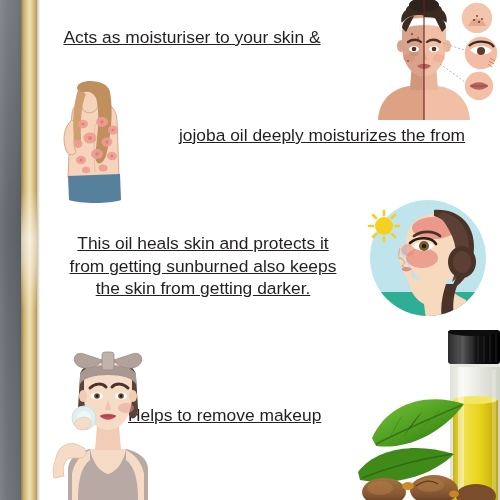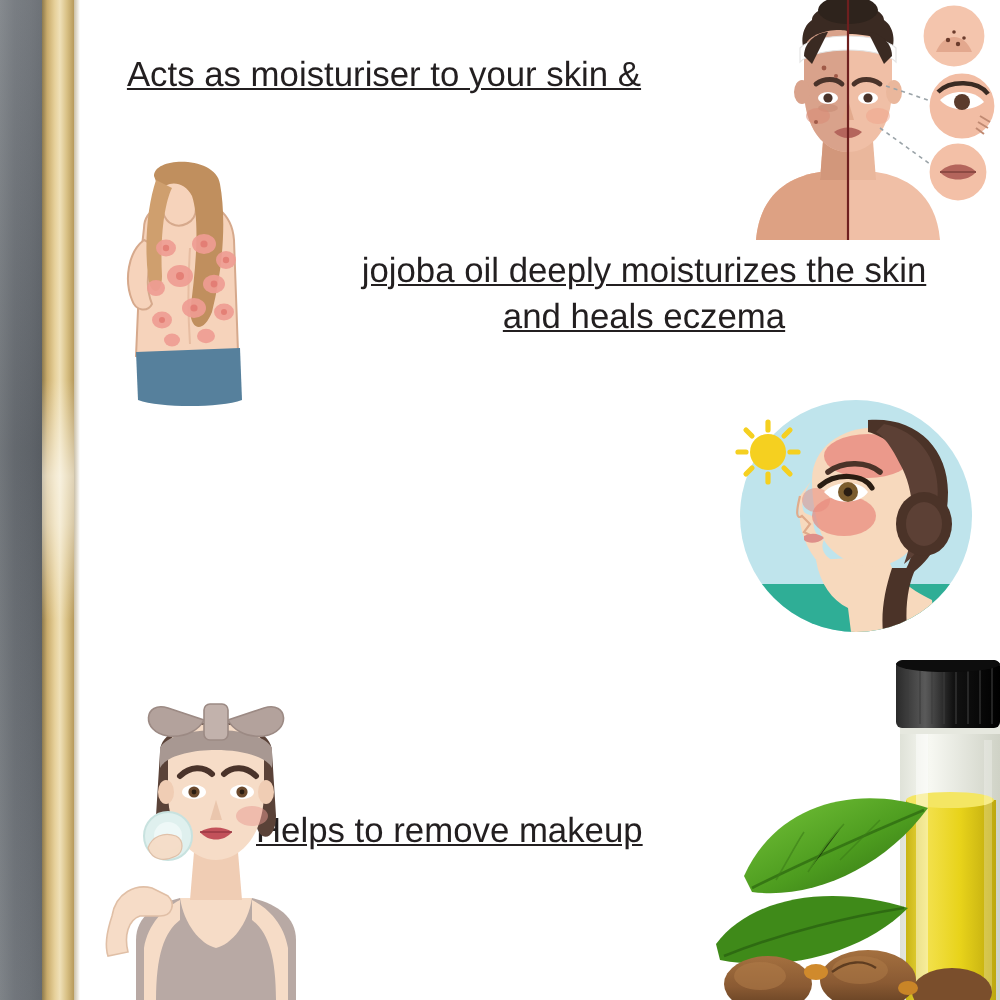--- a/index.html
+++ b/index.html
@@ -56,24 +56,28 @@
   <div class="bar-gray"></div>
   <div class="bar-gold"></div>
   <div class="bar-gold-sheen"></div>
   <div class="bar-edge"></div>
 
   <div class="txt" id="t1">
     <div>Acts as moisturiser to your skin &amp;</div>
   </div>
 
   <div class="txt" id="t2">
-    <div>jojoba oil deeply moisturizes the skin</div>
-    <div>and heals eczema</div>
-  </div>
-
+    <div>jojoba oil deeply moisturizes the from</div>
+  </div>
+
+  <div class="txt" id="t3">
+    <div>This oil heals skin and protects it</div>
+    <div>from getting sunburned also  keeps</div>
+    <div>the skin from getting darker.</div>
+  </div>
 
   <div class="txt" id="t4">
     <div>Helps to remove makeup</div>
   </div>
 
   <div class="art" id="art-face">
     <svg viewBox="0 0 152 122" width="152" height="122">
 
       <path d="M30 122 C32 98 48 90 62 88 L90 88 C104 90 120 98 122 122 Z" fill="#f0bfa6"></path>
       <path d="M30 122 C32 98 48 90 62 88 L76 88 L76 122 Z" fill="#dda183"></path>

